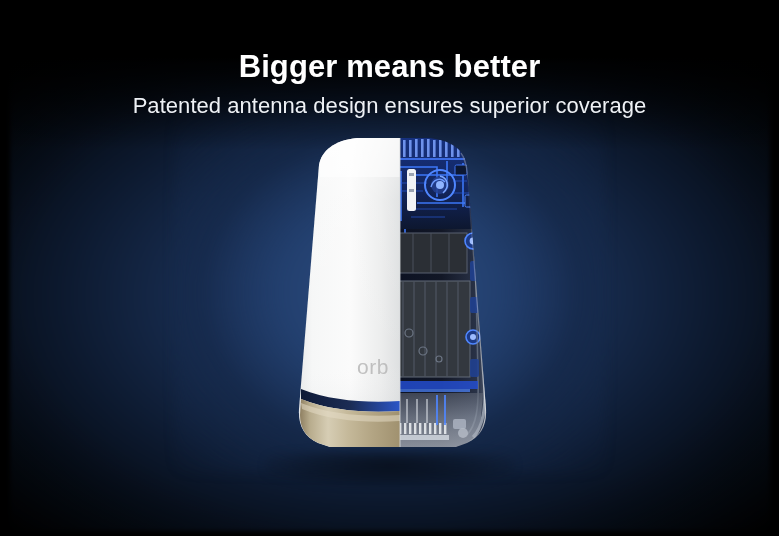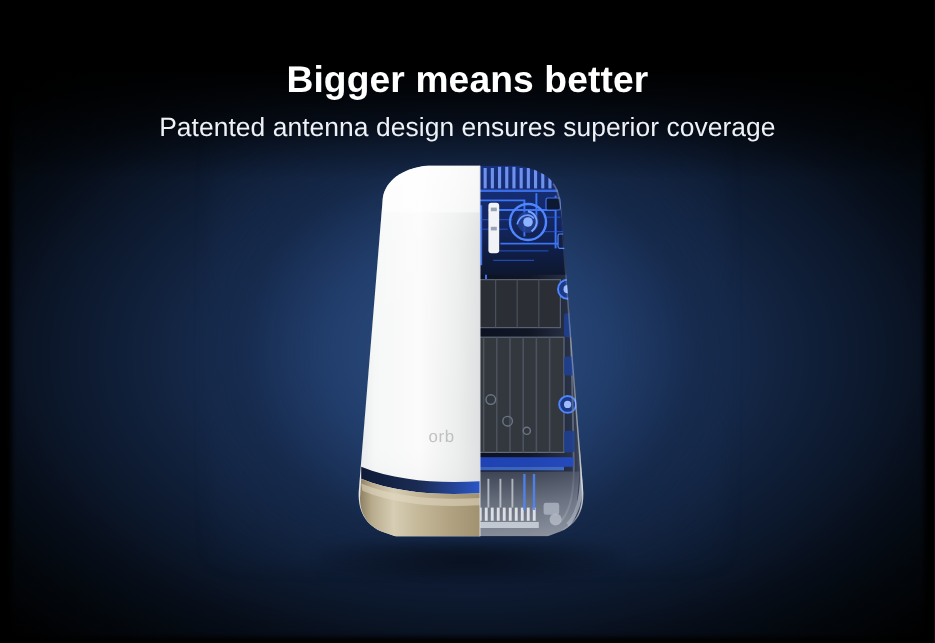--- a/index.html
+++ b/index.html
@@ -10,21 +10,21 @@
   }
   body {
     font-family: "Liberation Sans", sans-serif;
   }
 
   #stage {
     position: relative;
     width: 779px;
     height: 536px;
     overflow: hidden;
-    background: #701a75;
+    background: #b91c1c;
   }
 
   
   .bg-base {
     position: absolute;
     inset: 0;
     background: #000000;
   }
   .bg-glow-main {
     position: absolute;
@@ -119,21 +119,21 @@
     background: radial-gradient(ellipse at 50% 40%,
         rgba(0,0,0,0.55) 0%, rgba(0,0,0,0.28) 45%, rgba(0,0,0,0) 80%);
     z-index: 15;
     filter: blur(4px);
   }
 
   .logo-text {
     position: absolute;
     left: 357px;
     top: 355px;
-    font-size: 14px;
+    font-size: 21px;
     font-weight: 300;
     color: #b9b9b9;
     letter-spacing: 0.6px;
     z-index: 30;
     opacity: 0.88;
     pointer-events: none;
   }
 </style>
 </head>
 <body>

